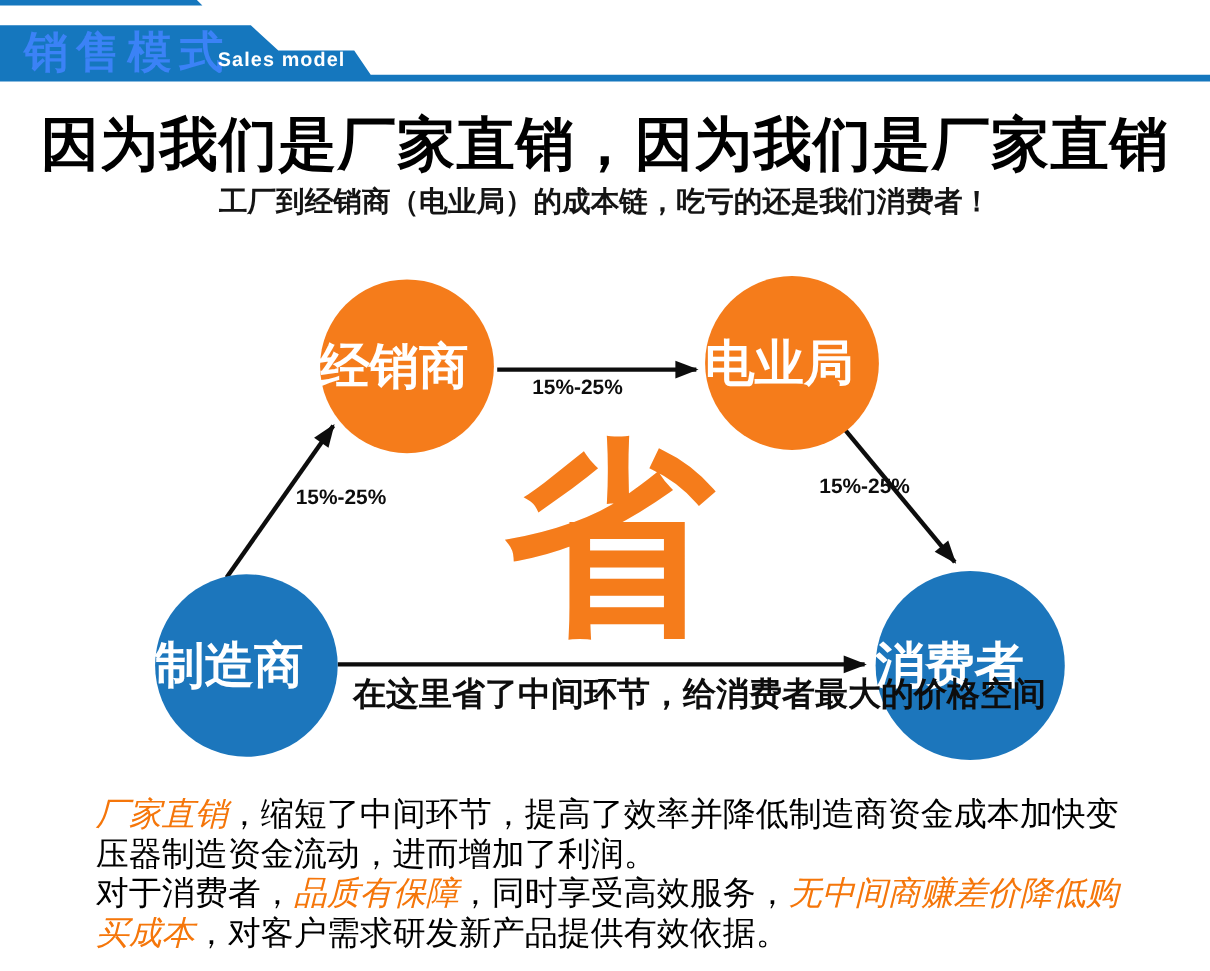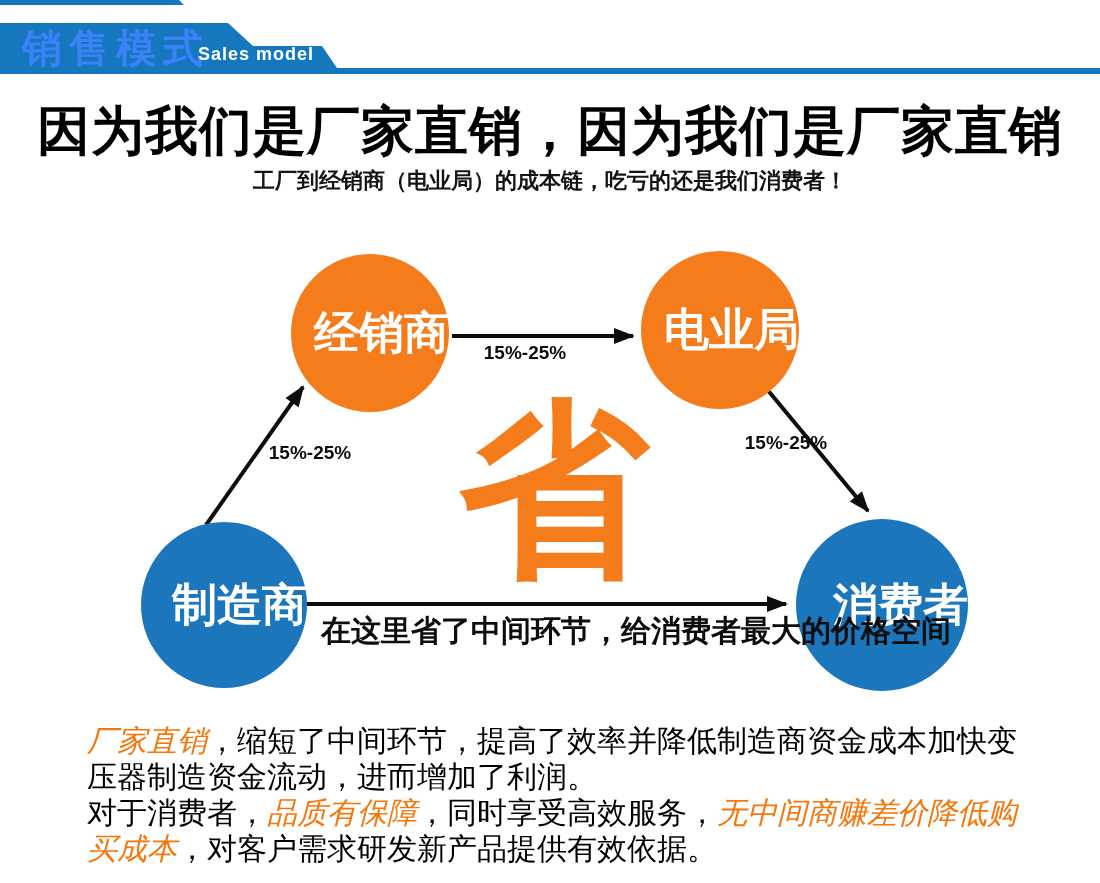--- a/index.html
+++ b/index.html
@@ -9,25 +9,25 @@
   
   .header-svg{position:absolute;left:0;top:0;}
   .header-title{position:absolute;left:22px;top:25px;color:#3b82f6;font-size:40px;font-weight:bold;letter-spacing:7px;line-height:46px;white-space:nowrap;}
   .header-sub{position:absolute;left:198px;top:44px;color:#ffffff;font-size:18px;font-weight:600;letter-spacing:1px;white-space:nowrap;}
 
   
   .hero-title{position:absolute;left:0;top:96px;width:1100px;text-align:center;color:#000000;
     font-size:53px;font-weight:900;letter-spacing:1px;white-space:nowrap;
     font-family:"Liberation Serif","DejaVu Serif",serif;}
   .hero-sub{position:absolute;left:0;top:166px;width:1100px;text-align:center;color:#141414;
-    font-size:22px;font-weight:600;white-space:nowrap;}
+    font-size:26px;font-weight:600;white-space:nowrap;}
 
   
   .arrow-layer{position:absolute;left:0;top:0;pointer-events:none;}
-  .node{position:absolute;border-radius:50%;display:flex;align-items:center;justify-content:flex-end;}
+  .node{position:absolute;border-radius:50%;display:flex;align-items:center;justify-content:flex-start;}
   .node span{color:#ffffff;font-size:45px;font-weight:bold;white-space:nowrap;}
   .node-orange{background:#F57C1B;}
   .node-blue{background:#1C76BC;}
   .save-char{position:absolute;left:446px;top:390px;width:216px;height:200px;line-height:200px;
     text-align:center;color:#F57C1B;font-size:190px;font-weight:bold;}
   .pct{position:absolute;width:130px;text-align:center;color:#0d0d0d;font-size:19px;font-weight:bold;white-space:nowrap;}
   .edge-caption{position:absolute;left:321px;top:611px;color:#0d0d0d;font-size:30px;font-weight:bold;white-space:nowrap;}
 
   
   .para{position:absolute;left:87px;width:935px;color:#000000;font-size:30px;line-height:36px;font-weight:500;}

